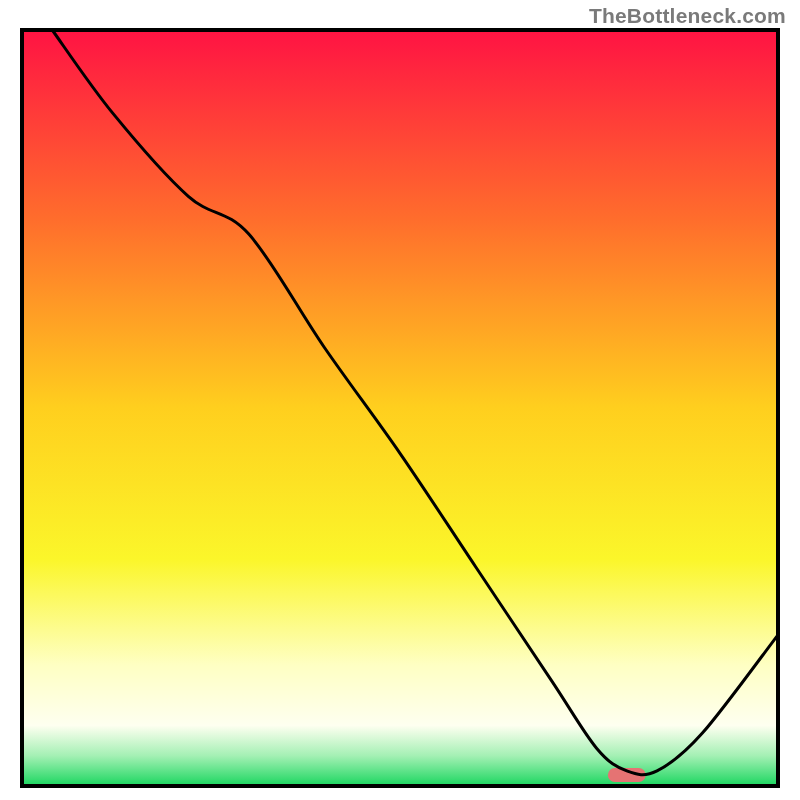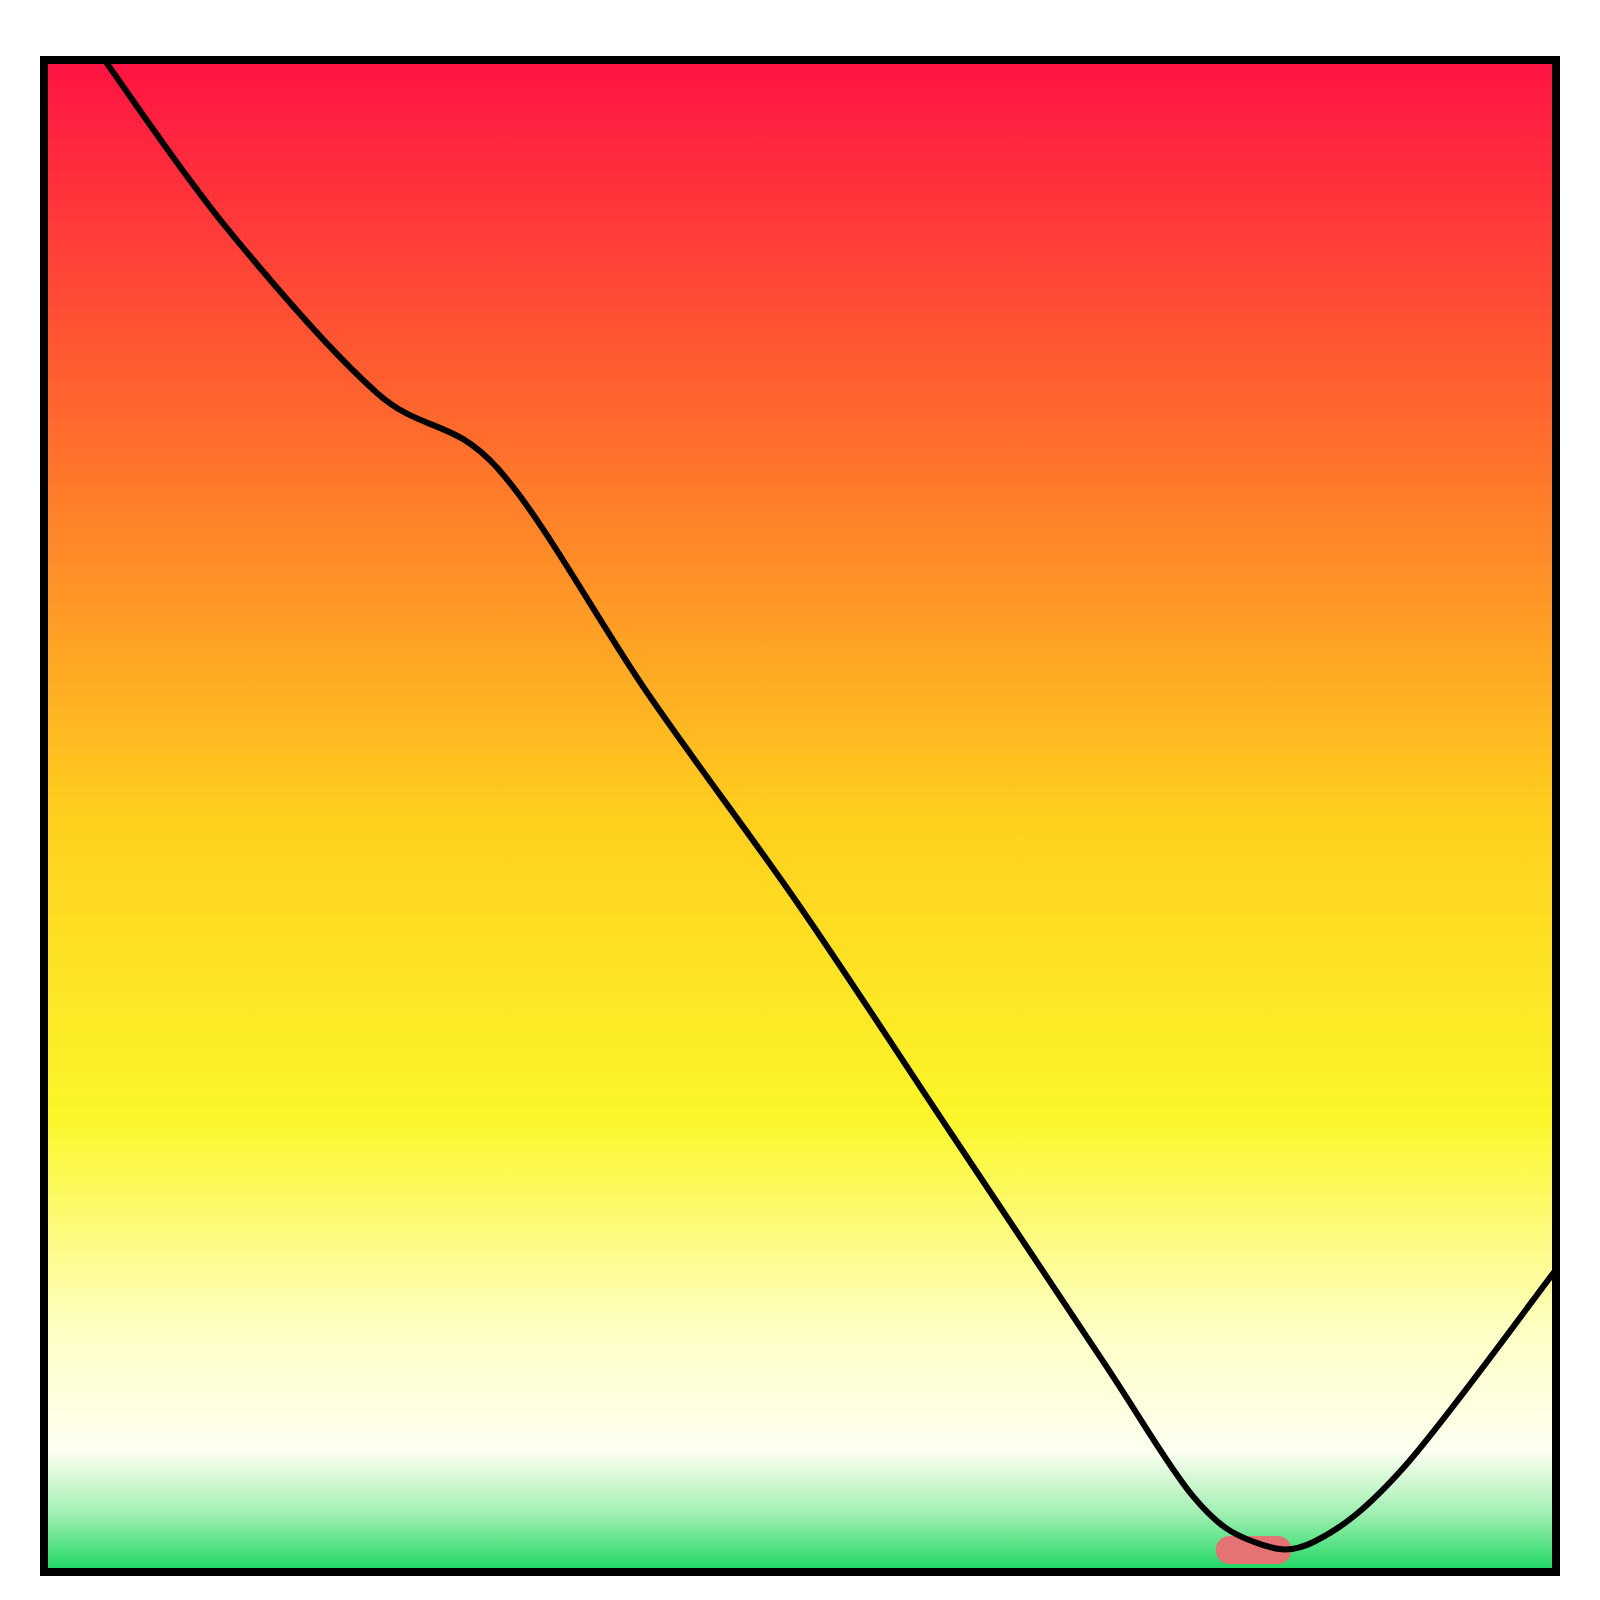--- a/index.html
+++ b/index.html
@@ -23,20 +23,21 @@
     letter-spacing: 0.2px;
   }
   svg {
     display: block;
   }
 </style>
 </head>
 <body>
 
 <div class="container">
+  <div class="watermark">TheBottleneck.com</div>
   <svg id="chart-svg" width="800" height="800">
       <defs>
         <linearGradient id="bg-grad" x1="0" y1="0" x2="0" y2="1">
           <stop offset="0%" stop-color="#ff1343"></stop>
           <stop offset="25%" stop-color="#ff6d2c"></stop>
           <stop offset="50%" stop-color="#ffcf1e"></stop>
           <stop offset="70%" stop-color="#fbf62a"></stop>
           <stop offset="84%" stop-color="#feffc3"></stop>
           <stop offset="92%" stop-color="#fefff0"></stop>
           <stop offset="96%" stop-color="#a4f0b4"></stop>

